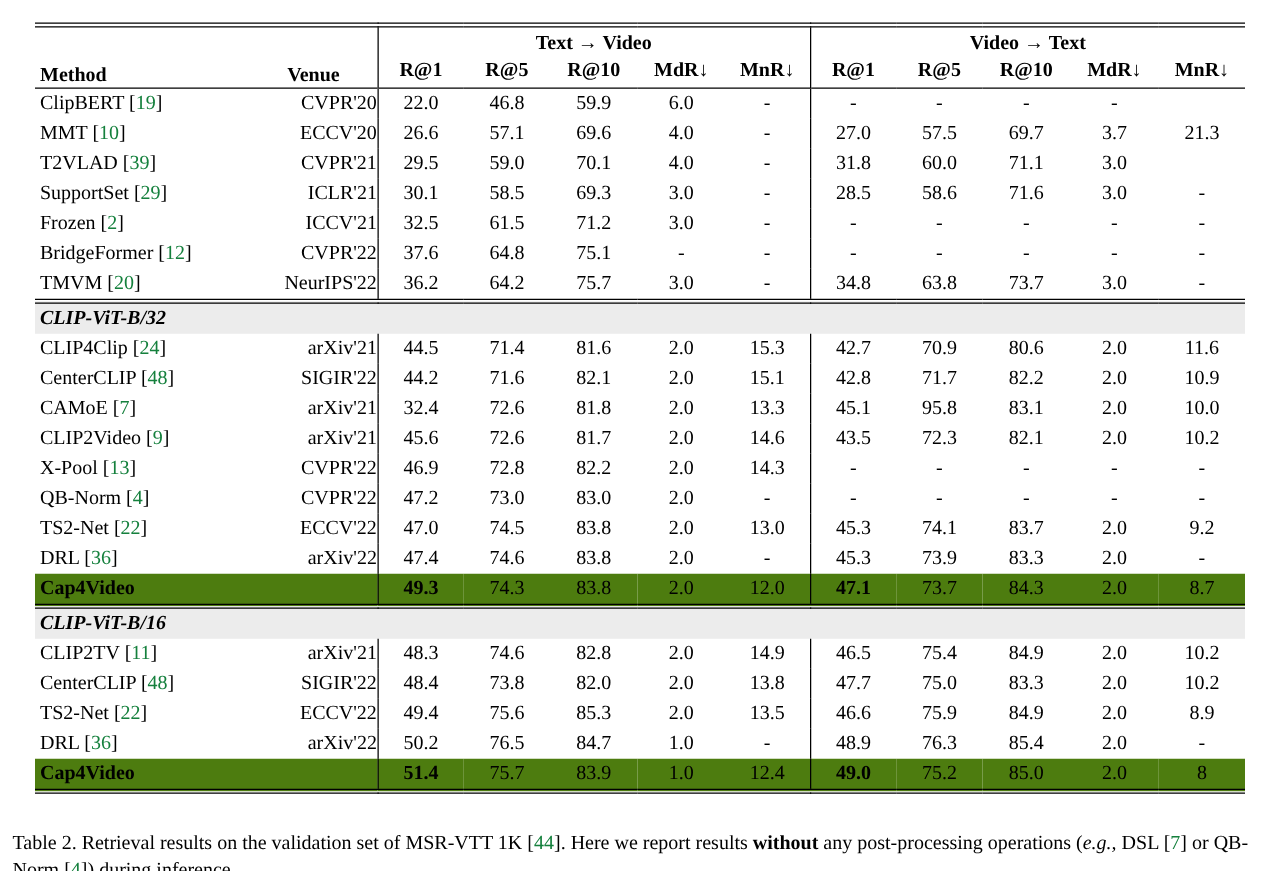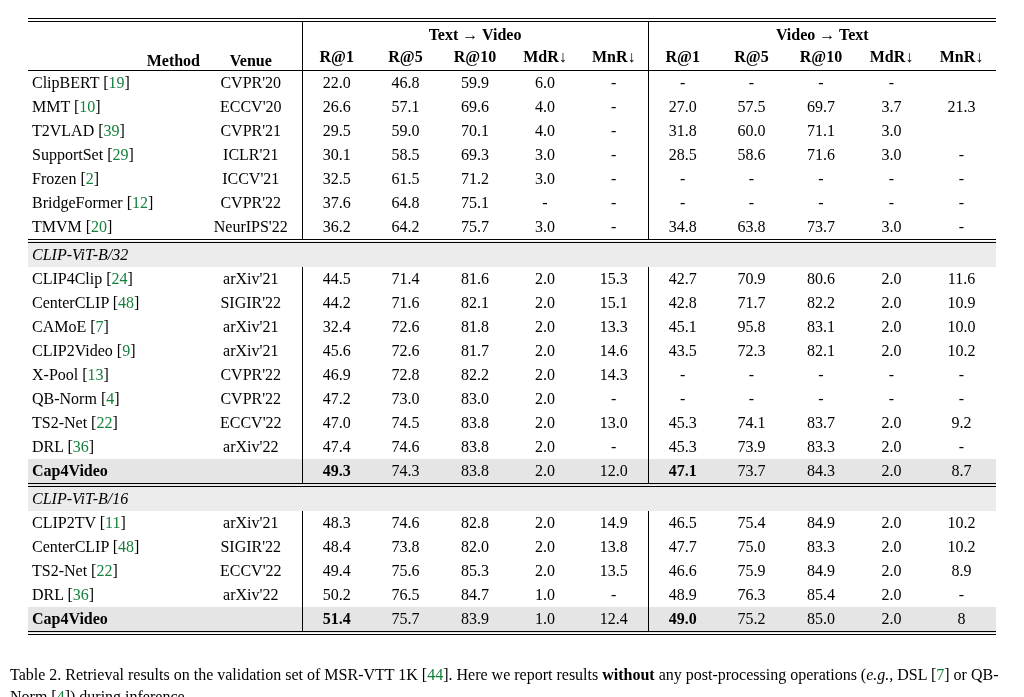--- a/index.html
+++ b/index.html
@@ -5,30 +5,30 @@
   html,body{margin:0;padding:0;background:#ffffff;}
   .page{position:relative;width:1024px;height:697px;background:#ffffff;overflow:hidden;
         font-family:"Liberation Serif","DejaVu Serif",serif;color:#000;}
   .tablewrap{position:absolute;left:28px;top:18px;width:968px;}
   table{border-collapse:collapse;width:968px;table-layout:fixed;
         border-top:4px double #000;border-bottom:4px double #000;font-size:16px;}
   thead{border-bottom:1px solid #000;}
   thead th{font-weight:bold;padding:0;}
   tr.group-row th{height:22px;vertical-align:bottom;}
   tr.metric-row th{height:26px;vertical-align:middle;margin-left:24px;}
-  th.method-h{text-align:right;padding-left:4px;}
+  th.method-h{text-align:left;padding-left:4px;}
   th.venue-h{}
   td{padding:0;height:24px;vertical-align:middle;}
   td.method{text-align:left;padding-left:4px;white-space:nowrap;}
-  td.venue{text-align:center;}
+  td.venue{text-align:right;}
   td.num,th.num{text-align:center;}
   .vl{border-left:1px solid #000;}
   tbody.sep{border-top:4px double #000;}
-  tr.section-title td{font-style:italic;background:#ececec;text-align:left;padding-left:4px;}
-  tr.highlight td{background:#e5e5e5;}
+  tr.section-title td{font-style:italic;background:#ececec;text-align:left;padding-left:4px;font-weight:bold;}
+  tr.highlight td{background:#4d7c0f;}
   .b{font-weight:bold;}
   .cite{color:#15803d;}
   .caption{position:absolute;left:10px;top:648px;width:1006px;font-size:16px;line-height:22px;}
   .caption .i{font-style:italic;}
 </style>
 </head>
 <body>
 
 <div class="page">
   <div class="tablewrap">

